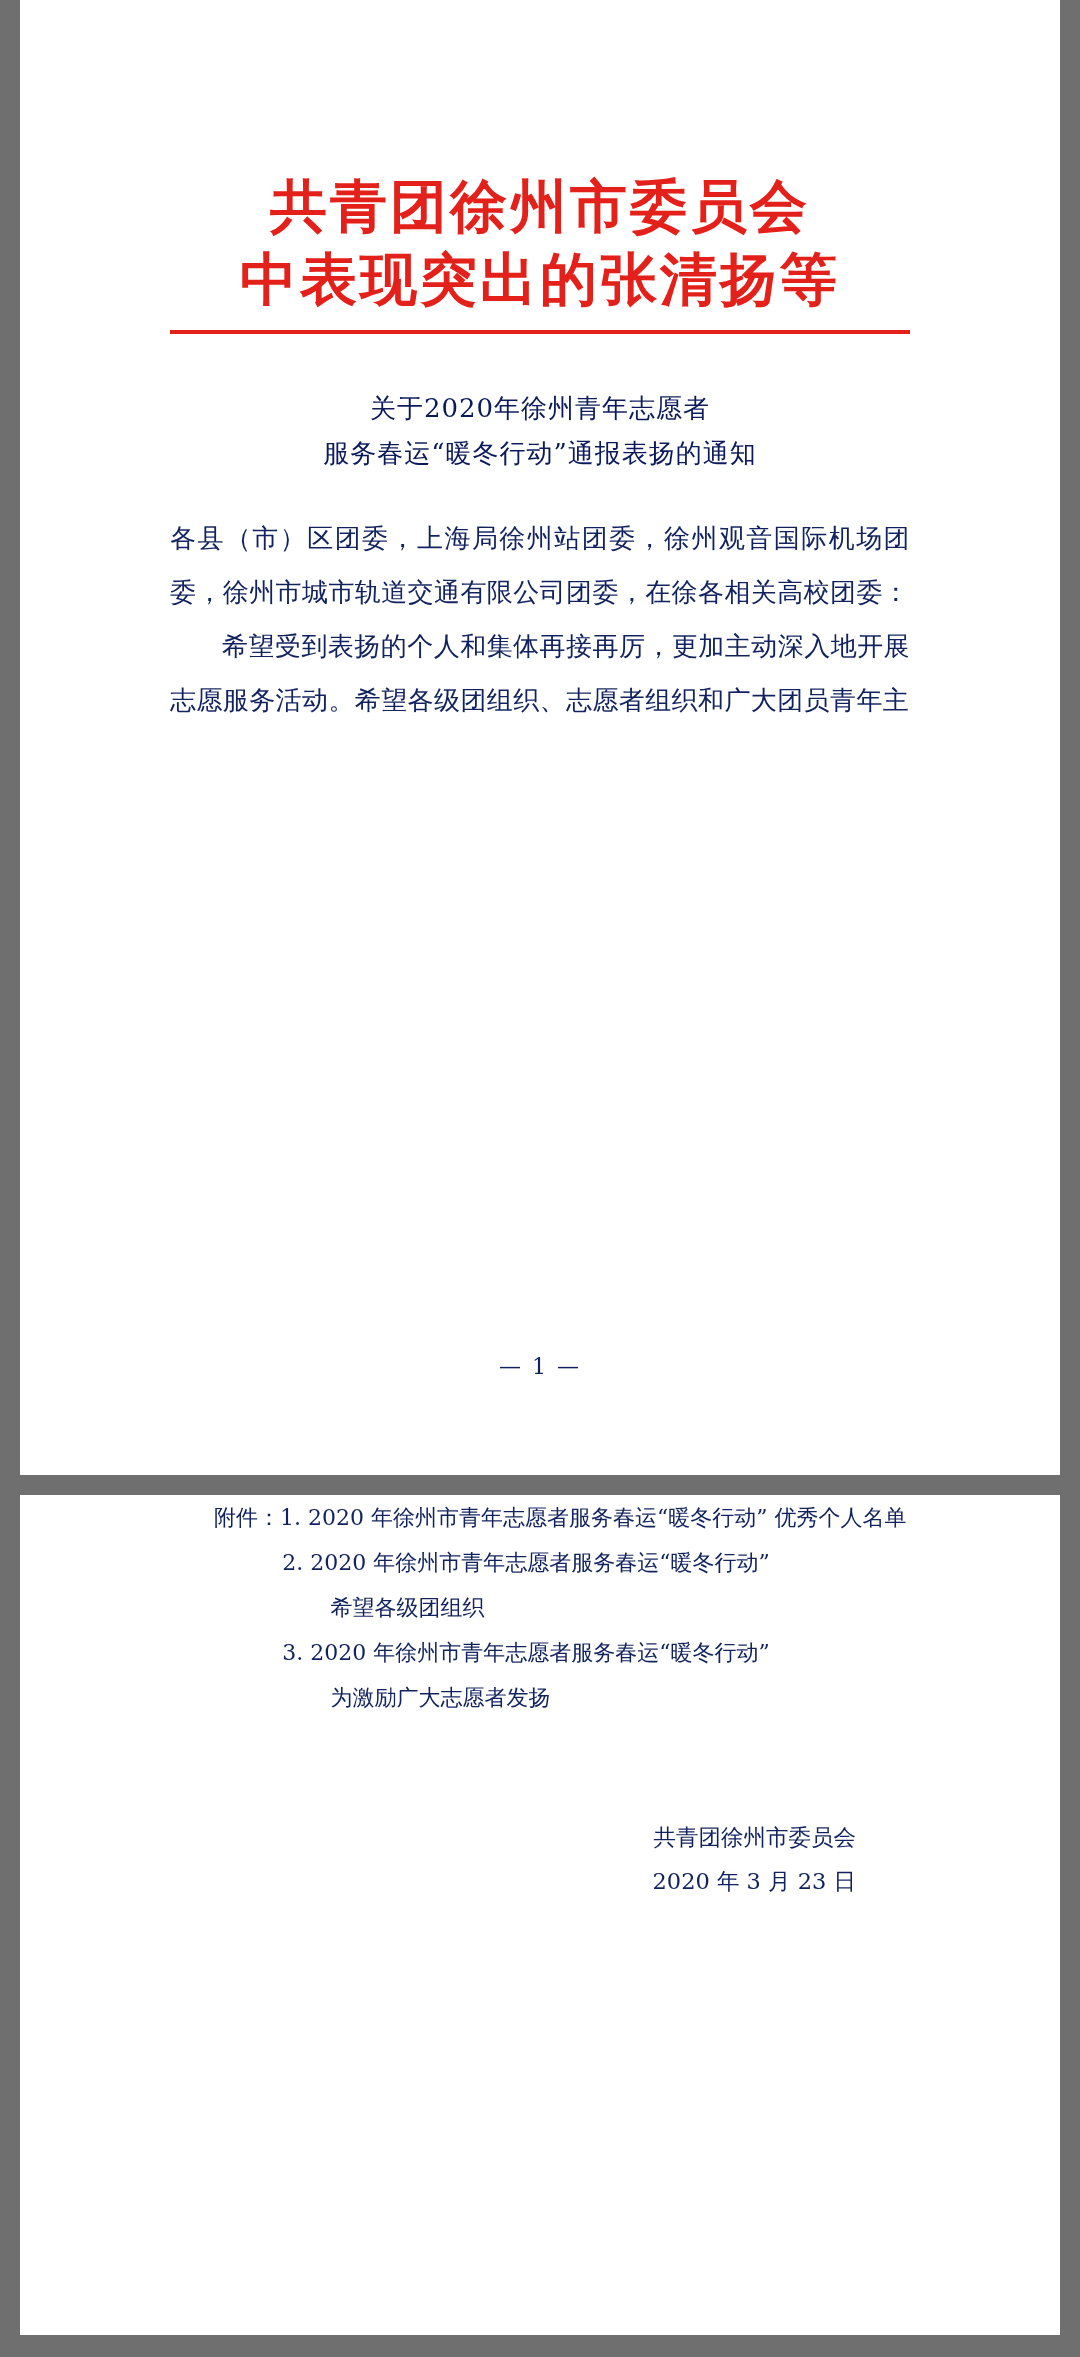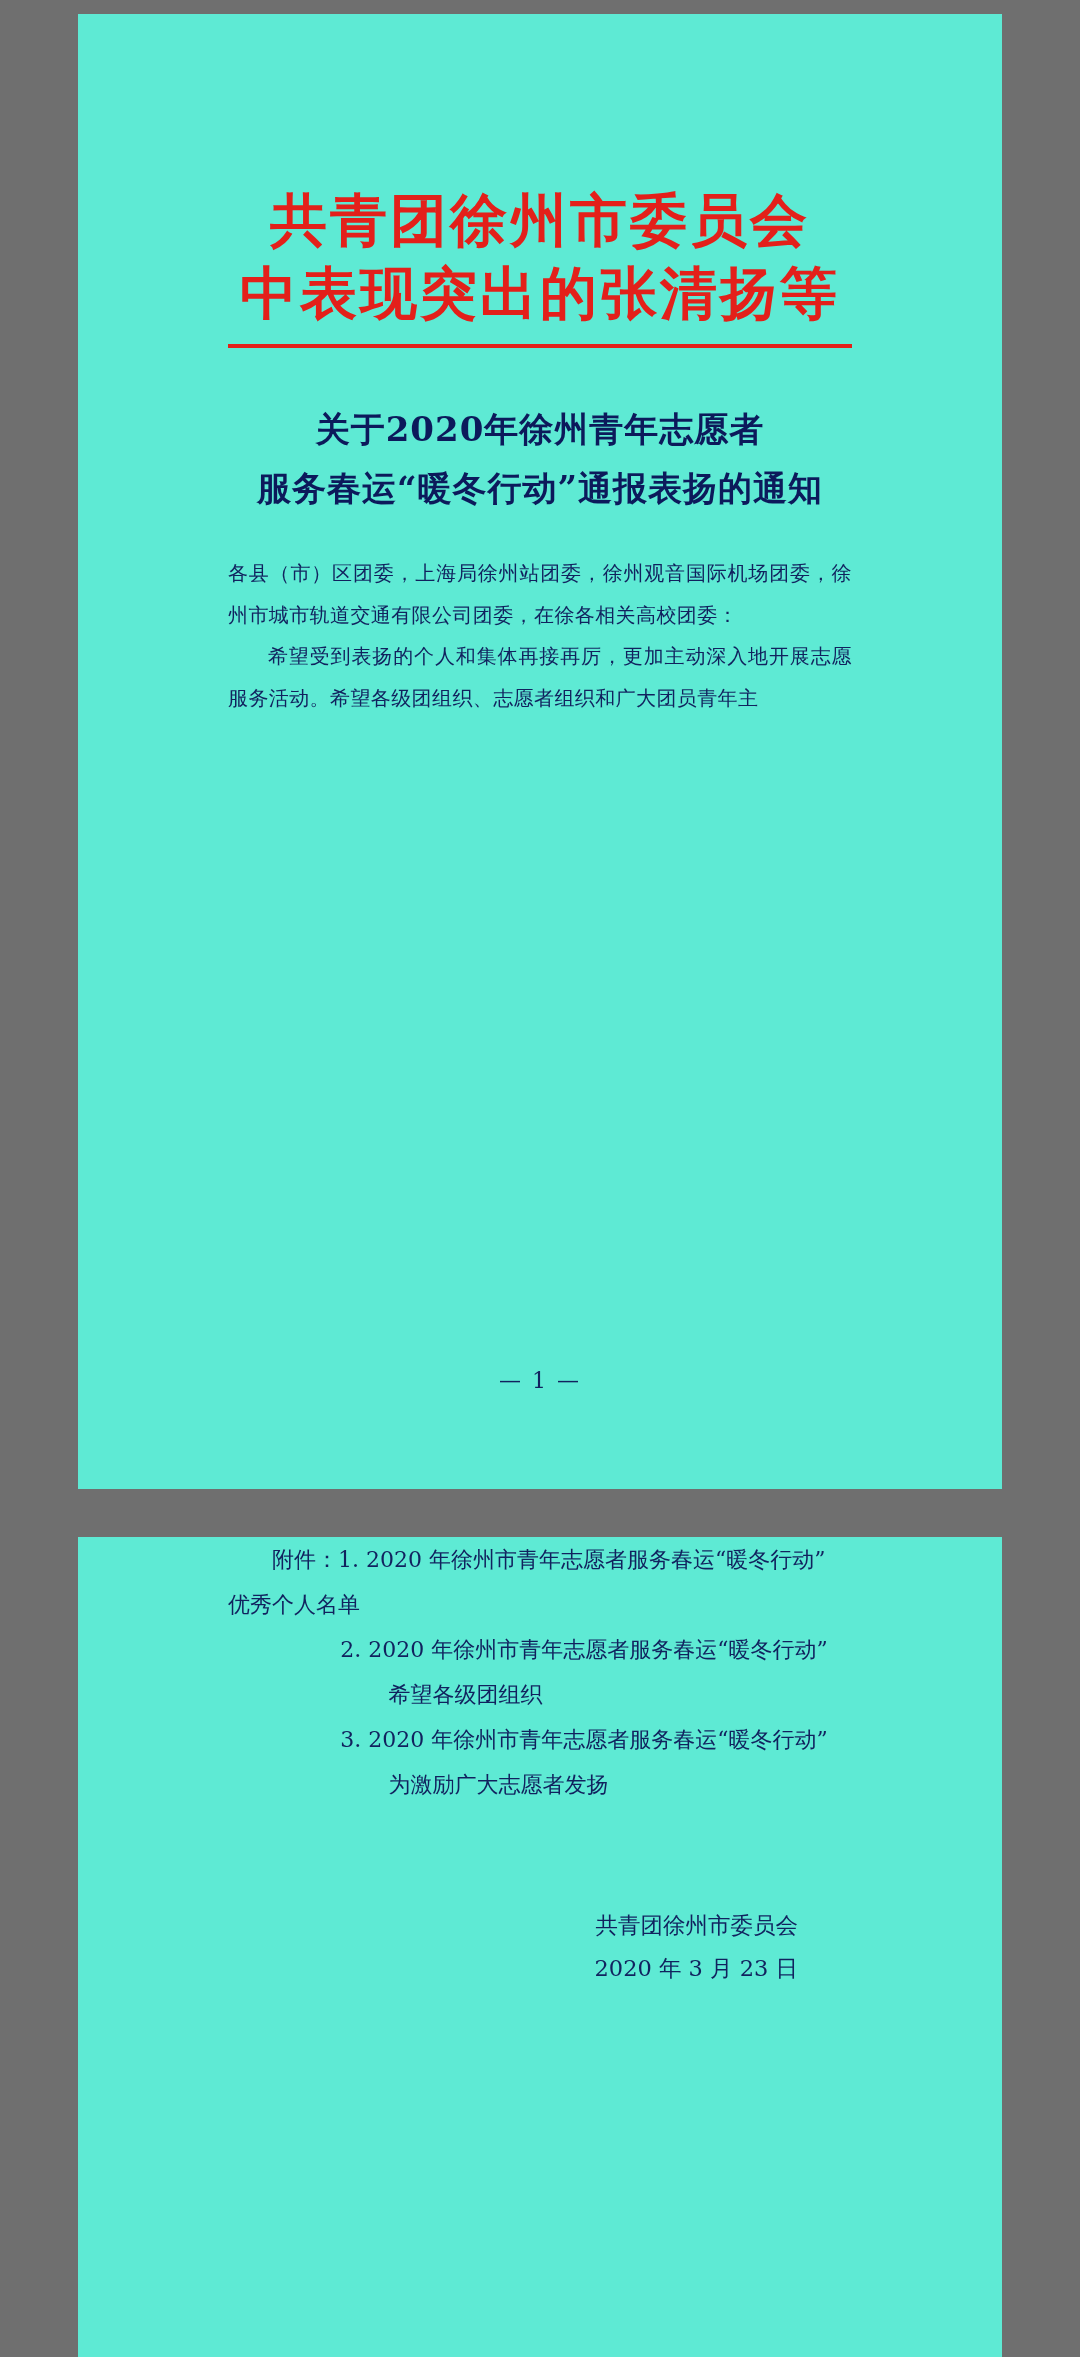--- a/index.html
+++ b/index.html
@@ -11,23 +11,23 @@
     width: 1080px;
     font-family: "DejaVu Serif", "Liberation Serif", serif;
   }
   .doc-wrap {
     width: 1080px;
     margin: 0 auto;
     background: #6f6f6f;
   }
   .page {
     position: relative;
-    width: 924px;
-    margin: 14px auto;
-    background: #5eead4;
+    width: 1040px;
+    margin: 0 auto;
+    background: #ffffff;
     box-sizing: border-box;
   }
   .page-1 {
     height: 1475px;
     padding: 0 150px;
   }
   .gap {
     height: 20px;
     background: #6f6f6f;
   }
@@ -55,31 +55,31 @@
     width: 100%;
     height: 4px;
     background: #e3201a;
   }
 
   
   .doc-title {
     margin-top: 52px;
     text-align: center;
     color: #0c1a5b;
-    font-weight: bold;
-    font-size: 34px;
+    font-weight: normal;
+    font-size: 26px;
     line-height: 1.75;
     letter-spacing: 1px;
   }
 
   
   .body-text {
     margin-top: 34px;
     color: #11225e;
-    font-size: 20px;
+    font-size: 26px;
     line-height: 2.08;
     text-align: justify;
     text-justify: inter-ideograph;
     letter-spacing: 0.4px;
   }
   .body-text p {
     margin: 0;
   }
   .indent {
     text-indent: 2em;

